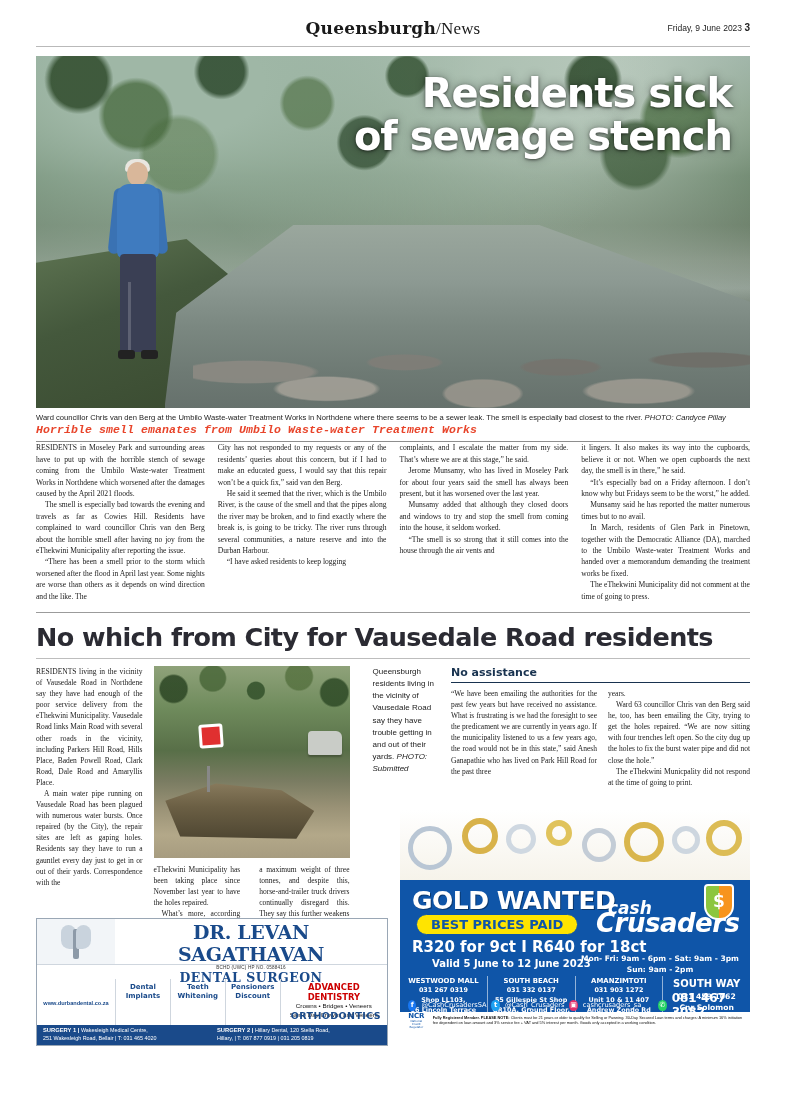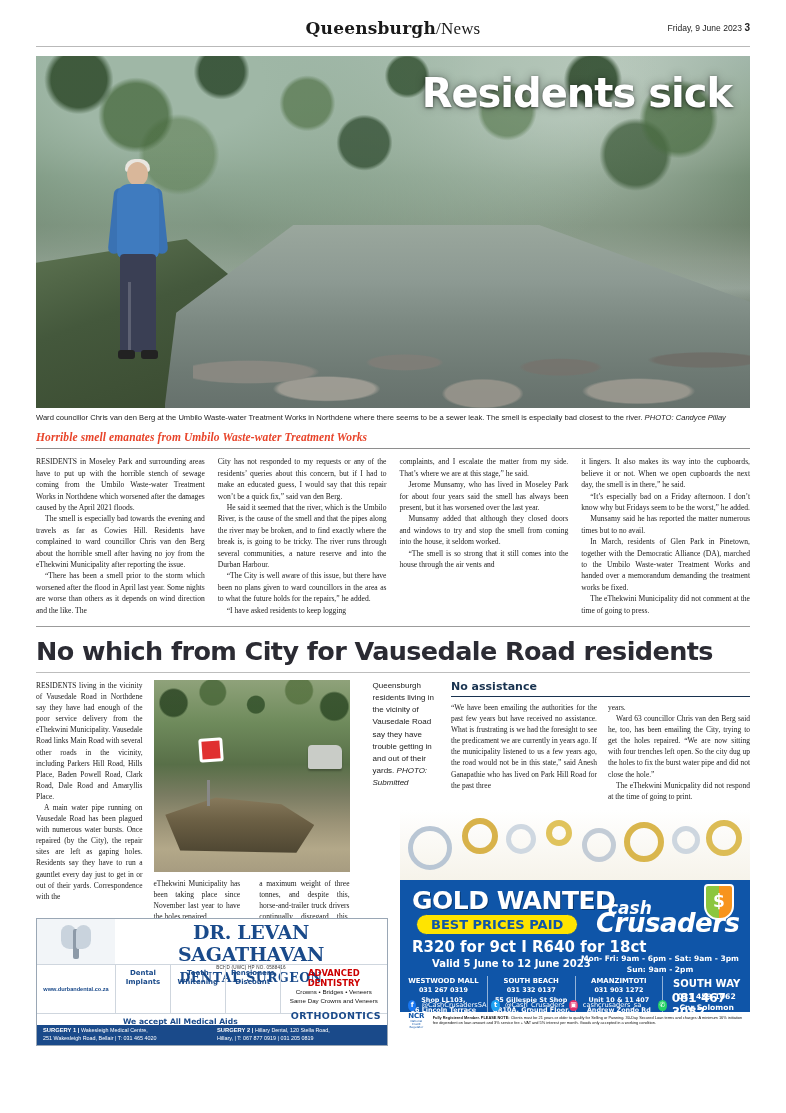--- a/index.html
+++ b/index.html
@@ -98,27 +98,27 @@
   }
 
   .photo-caption {
     font-family:"Liberation Sans", sans-serif;
     font-size:7.6px; line-height:1.38; color:#1b1b1b;
     margin-top:5px;
   }
   .photo-caption .credit { font-style:italic; }
 
   .kicker {
-    font-family:Liberation Serif, serif; font-style:italic; font-weight:bold;
-    color:#e8442a; font-size:11.5px; margin-top:8px; letter-spacing:.1px;
+    font-family:Liberation Mono, monospace; font-style:italic; font-weight:bold;
+    color:#e8442a; font-size:11.5px; letter-spacing:.1px;
   }
   .rule-red { border-bottom:1px solid #8e8e8e; margin-top:5px; }
 
   
-  .story1 { display:flex; gap:13px; margin-top:7px; }
+  .story1 { display:flex; gap:13px; }
   .story1 .col { width:173px; }
   .body-text { font-size:7.6px; line-height:1.5; text-align:justify; }
   .body-text p { margin:0; text-indent:9px; }
   .body-text p.first { text-indent:0; }
   .body-text p.first::first-letter { font-weight:normal; }
 
   .rule-mid { border-bottom:1px solid #9b9b9b; margin-top:10px; }
 
   
   .story2-head {
@@ -289,21 +289,21 @@
   .dental-names { flex:1; padding:2px 6px 0; text-align:center; }
   .dental-name {
     font-family:"DejaVu Serif", serif; font-weight:bold; font-size:19px;
     color:#1a4a8a; letter-spacing:-.3px;
   }
   .dental-reg { font-family:"Liberation Sans", sans-serif; font-size:4.6px; color:#333; letter-spacing:.2px; }
   .dental-surgeon {
     font-family:"DejaVu Serif", serif; font-weight:bold; font-size:12.5px; color:#1a4a8a;
     letter-spacing:.5px;
   }
-  .dental-mid { display:flex; height:48px; }
+  .dental-mid { display:flex; height:48px;margin-top:14px; }
   .dental-web {
     width:78px; display:flex; align-items:center; justify-content:center;
     font-family:"Liberation Sans", sans-serif; font-size:5.6px; color:#1a4a8a; font-weight:bold;
     text-align:center;
   }
   .dental-svc { display:flex; flex:1; }
   .svc-cell {
     flex:1; border-left:1px solid #cfd6de; padding:4px 4px;
     font-family:"DejaVu Sans", sans-serif; font-weight:bold; font-size:7px;
     color:#1a4a8a; line-height:1.3; text-align:center;
@@ -360,20 +360,21 @@
       <div class="armL"></div>
       <div class="armR"></div>
       <div class="torso"></div>
       <div class="legs"></div>
       <div class="legsplit"></div>
       <div class="shoeL"></div>
       <div class="shoeR"></div>
     </div>
     <div class="lead-headline">
       <div>Residents sick</div>
+      <div>of sewage stench</div>
     </div>
   </div>
 
   <div class="photo-caption">
     <span>Ward councillor Chris van den Berg at the Umbilo Waste-water Treatment Works in Northdene where there seems to be a sewer leak. The smell is especially bad closest to the river. </span><span class="credit">PHOTO: Candyce Pillay</span>
   </div>
 
   <div class="kicker">Horrible smell emanates from Umbilo Waste-water Treatment Works</div>
   <div class="rule-red"></div>
 
@@ -382,21 +383,20 @@
       <div class="body-text">
         <p class="first">RESIDENTS in Moseley Park and surrounding areas have to put up with the horrible stench of sewage coming from the Umbilo Waste-water Treatment Works in Northdene which worsened after the damages caused by the April 2021 floods.</p>
         <p>The smell is especially bad towards the evening and travels as far as Cowies Hill. Residents have complained to ward councillor Chris van den Berg about the horrible smell after having no joy from the eThekwini Municipality after reporting the issue.</p>
         <p>“There has been a smell prior to the storm which worsened after the flood in April last year. Some nights are worse than others as it depends on wind direction and the like. The</p>
       </div>
     </div>
     <div class="col">
       <div class="body-text">
         <p class="first">City has not responded to my requests or any of the residents’ queries about this concern, but if I had to make an educated guess, I would say that this repair won’t be a quick fix,” said van den Berg.</p>
         <p>He said it seemed that the river, which is the Umbilo River, is the cause of the smell and that the pipes along the river may be broken, and to find exactly where the break is, is going to be tricky. The river runs through several communities, a nature reserve and into the Durban Harbour.</p>
-        <p>“The City is well aware of this issue, but there have been no plans given to ward councillors in the area as to what the future holds for the repairs,” he added.</p>
         <p>“I have asked residents to keep logging</p>
       </div>
     </div>
     <div class="col">
       <div class="body-text">
         <p class="first">complaints, and I escalate the matter from my side. That’s where we are at this stage,” he said.</p>
         <p>Jerome Munsamy, who has lived in Moseley Park for about four years said the smell has always been present, but it has worsened over the last year.</p>
         <p>Munsamy added that although they closed doors and windows to try and stop the smell from coming into the house, it seldom worked.</p>
         <p>“The smell is so strong that it still comes into the house through the air vents and</p>
       </div>

